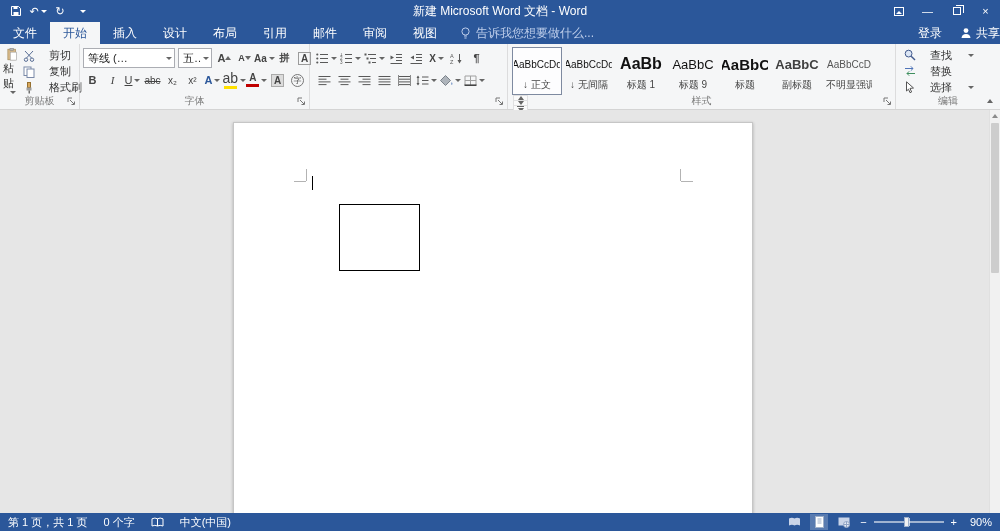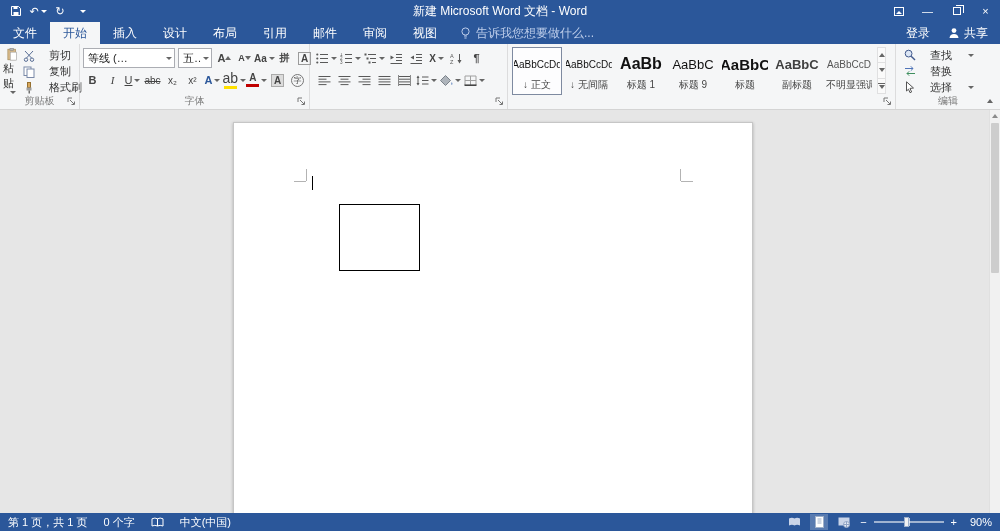--- a/index.html
+++ b/index.html
@@ -17,21 +17,21 @@
   .restore-ico::before{content:"";position:absolute;top:-3px;left:2px;width:7px;height:7px;border:1px solid #fff;border-bottom:none;border-left:none;}
   .ribbonopt-ico{width:10px;height:9px;border:1px solid #fff;display:inline-flex;align-items:flex-end;justify-content:center;}
   .ribbonopt-ico i{width:0;height:0;border-left:3px solid transparent;border-right:3px solid transparent;border-bottom:3px solid #fff;margin-bottom:1px;}
 
   
   .tabrow{height:22px;background:#2b579a;display:flex;align-items:stretch;color:#fff;}
   .tabs{display:flex;align-items:stretch;}
   .tab{padding:0 13px;display:flex;align-items:center;font-size:12px;cursor:default;white-space:nowrap;}
   .tab.selected{background:#f5f6f7;color:#2b579a;}
   .tellme{display:flex;align-items:center;gap:5px;margin-left:10px;color:#bdcdea;font-size:12px;white-space:nowrap;}
-  .tabrow-right{margin-left:auto;display:flex;align-items:center;gap:18px;padding-right:12px;font-size:12px;white-space:nowrap;}
+  .tabrow-right{margin-left:auto;display:flex;align-items:center;gap:18px;padding-right:0;font-size:12px;white-space:nowrap;}
   .share-btn{display:flex;align-items:center;gap:4px;}
 
   
   .ribbon{position:relative;height:66px;background:#f5f6f7;border-bottom:1px solid #d4d4d4;display:flex;}
   .group{position:relative;border-right:1px solid #dcdcdd;padding:3px 2px 15px 3px;}
   .group-label{position:absolute;bottom:1px;left:0;right:0;text-align:center;font-size:10px;color:#7a7a7a;white-space:nowrap;}
   .launcher{position:absolute;bottom:2px;right:2px;width:11px;height:11px;display:flex;align-items:center;justify-content:center;}
   .rrow{display:flex;align-items:center;height:22px;gap:1px;}
   .ib{min-width:19px;height:19px;display:inline-flex;align-items:center;justify-content:center;font-size:10px;color:#444;border-radius:2px;padding:0 1px;}
   .caret-dn{width:0;height:0;border-left:3px solid transparent;border-right:3px solid transparent;border-top:3px solid #666;display:inline-block;margin-left:2px;flex:none;}
@@ -64,21 +64,21 @@
   .cbar.red{background:#c00000;}
   .boxed{border:1px solid #9b9b9b;}
   .circled{border:1px solid #777;border-radius:50%;width:13px;height:13px;display:inline-flex;align-items:center;justify-content:center;font-size:8px;}
   .shaded{background:#dcdcdc;border:1px solid #aaa;padding:0 2px;font-size:10px;}
 
   
   .g-para{width:198px;}
   .g-para .rrow{padding-left:2px;}
 
   
-  .g-styles{width:388px;display:flex;flex-direction:row;padding-right:16px;}
+  .g-styles{width:388px;display:flex;flex-direction:column;padding-right:16px;}
   .styles-row{display:flex;height:48px;}
   .style-card{width:50px;height:48px;margin:0 1px;display:flex;flex-direction:column;align-items:center;justify-content:flex-end;padding:2px 1px;overflow:hidden;border:1px solid transparent;cursor:default;}
   .style-card.selected{border:1px solid #7e8aa0;background:#fdfdfe;}
   .style-sample{flex:1;display:flex;align-items:center;justify-content:center;white-space:nowrap;overflow:hidden;max-width:46px;color:#111;}
   .style-name{font-size:10px;color:#444;white-space:nowrap;overflow:hidden;max-width:46px;}
   .st-body{font-size:10px;}
   .st-h1{font-size:16px;font-weight:bold;}
   .st-h2{font-size:13px;}
   .st-title{font-size:15px;font-weight:bold;}
   .st-sub{font-size:13px;font-weight:bold;color:#404040;}
@@ -495,20 +495,21 @@
           <i class="tri-up-s"></i>
         </span>
       <span>
           <i class="tri-dn-s"></i>
         </span>
       <span>
           <i class="more-bar"></i>
           <i class="tri-dn-s"></i>
         </span>
     </div>
+    <div class="group-label">样式</div>
     <span class="launcher">
       <svg width="9" height="9" viewBox="0 0 9 9">
           <path d="M1 1 h4 M1 1 v4 M3 3 l4 4 M7.5 4.5 v3 h-3" stroke="#767676" fill="none"></path>
         </svg>
     </span>
   </div>
 
   <div class="group g-edit" style="border-right:none;">
     <div class="rbtn-s">
       <svg width="12" height="12" viewBox="0 0 12 12">

